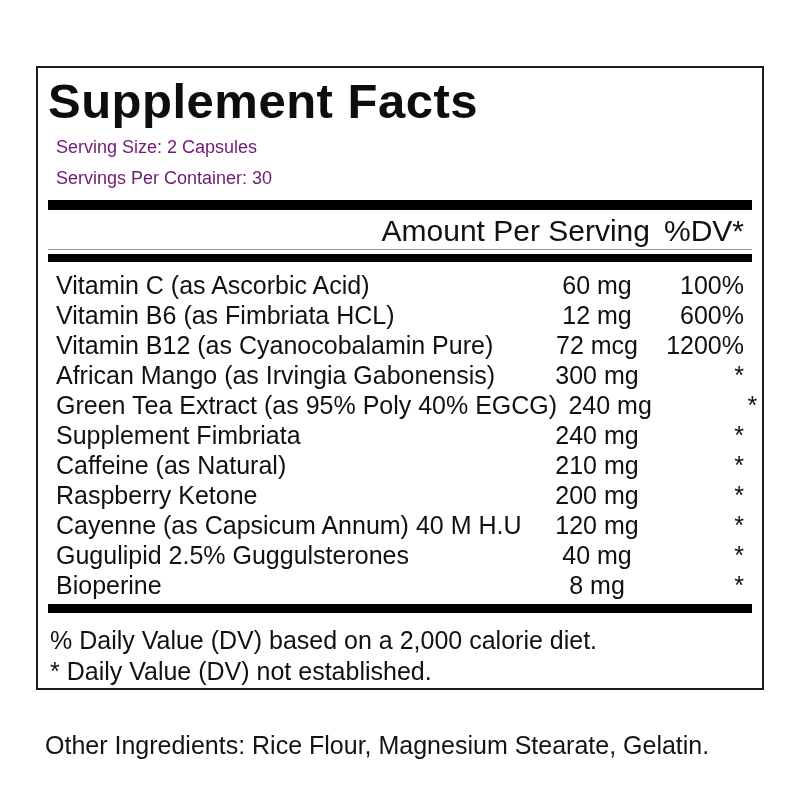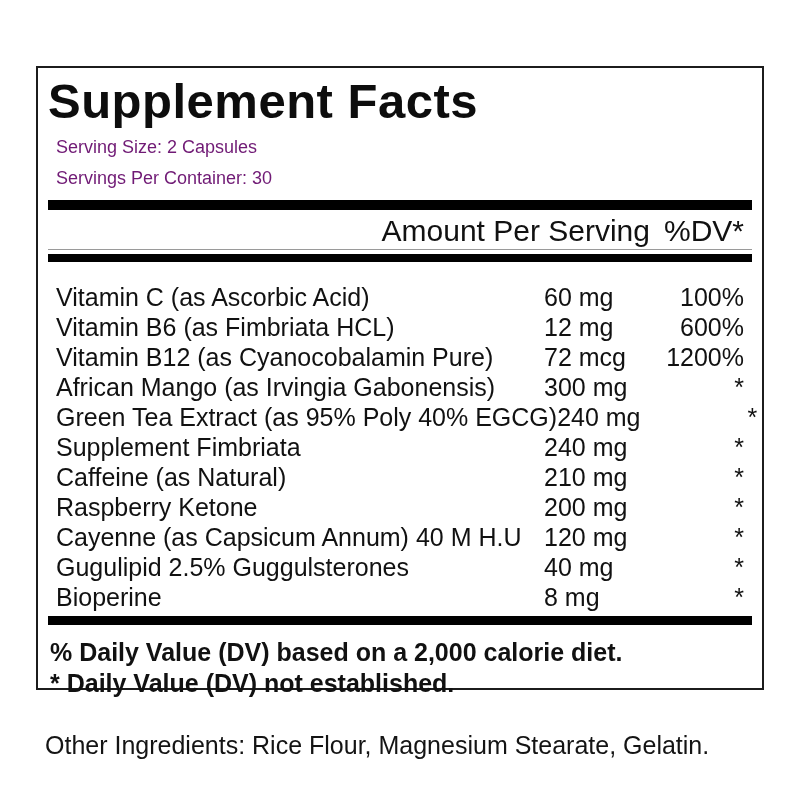--- a/index.html
+++ b/index.html
@@ -73,48 +73,47 @@
     width: 98px;
     box-sizing: border-box;
     text-align: right;
     padding-right: 8px;
   }
   .thin-rule {
     height: 1px;
     background: #9a9a9a;
   }
   .rows {
-    padding-top: 20px;
+    padding-top: 8px;
   }
   .ing-row {
     display: grid;
     grid-template-columns: 1fr 110px 98px;
     align-items: baseline;
     height: 30px;
     font-size: 25px;
     line-height: 30px;
     white-space: nowrap;
   }
   .ing-name {
     padding-left: 8px;
     overflow: visible;
   }
   .ing-amount {
-    text-align: left;
+    text-align: center;
     padding-right: 4px;
   }
   .ing-dv {
     text-align: right;
     padding-right: 8px;
     box-sizing: border-box;
   }
   .footnotes {
     margin-top: 12px;
     padding-left: 2px;
-    font-weight: bold;
   }
   .footnote-line {
     font-size: 25px;
     line-height: 31px;
     white-space: nowrap;
   }
   .other-ingredients {
     position: absolute;
     left: 45px;
     top: 699px;

